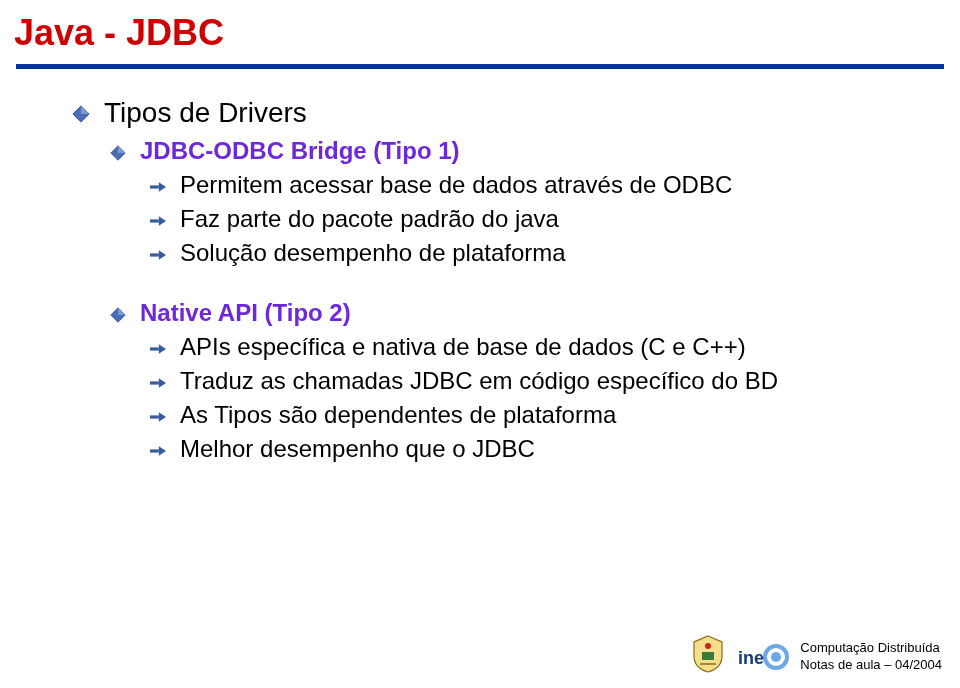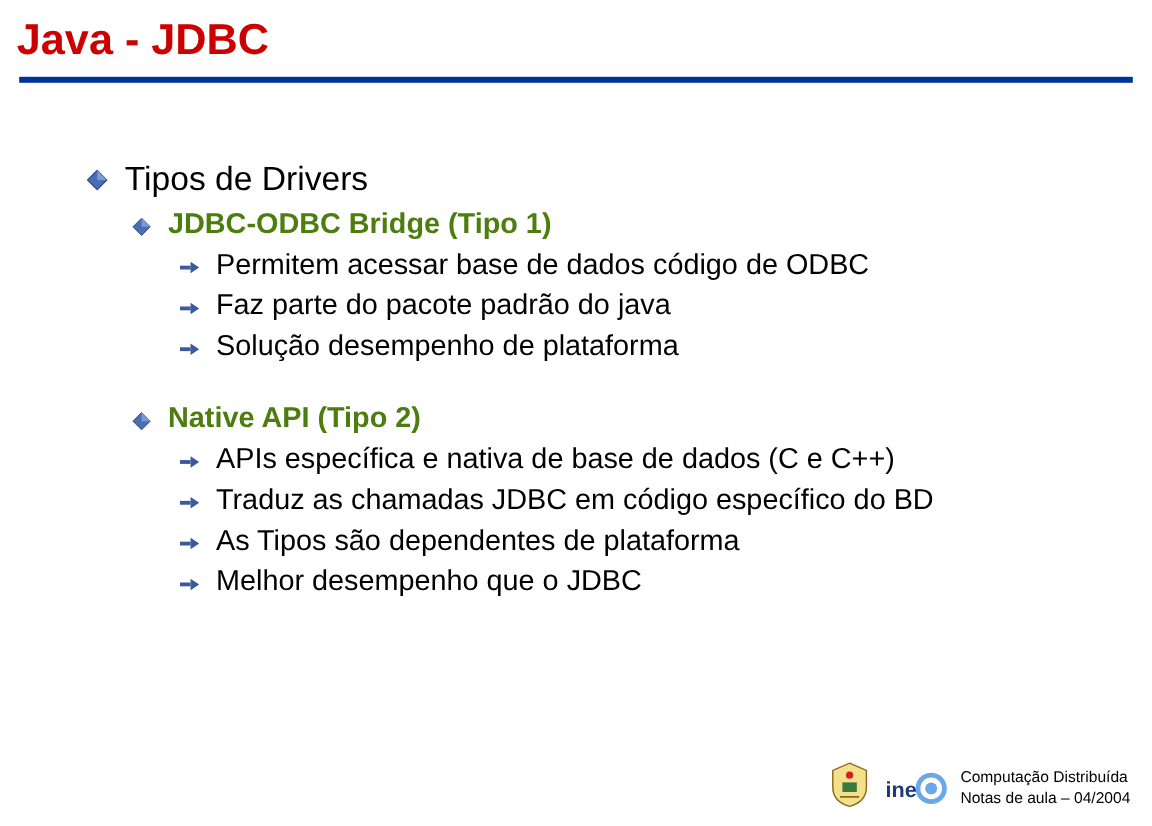--- a/index.html
+++ b/index.html
@@ -24,28 +24,27 @@
   }
   .content {
     padding: 28px 0 0 72px;
   }
   .level1 {
     display: flex;
     align-items: flex-start;
     margin-bottom: 8px;
     font-size: 28px;
     color: #000;
-    margin-top: 36px;
   }
   .level2 {
     display: flex;
     align-items: flex-start;
     margin-bottom: 6px;
     font-size: 24px;
-    color: #4d7c0f;
+    color: #6d28d9;
     padding-left: 38px;
   }
   .level3 {
     display: flex;
     align-items: flex-start;
     margin-bottom: 6px;
     font-size: 24px;
     color: #000;
     padding-left: 78px;
   }
@@ -112,21 +111,21 @@
     <span class="bold">JDBC-ODBC Bridge (Tipo 1)</span>
   </div>
 
   <div class="level3">
     <span class="bullet-icon l3">
       <svg viewBox="0 0 20 12">
           <rect x="0" y="4" width="11" height="4" fill="#3a5aa0"></rect>
           <polygon points="11,0 20,6 11,12" fill="#3a5aa0"></polygon>
         </svg>
     </span>
-    <span>Permitem acessar base de dados código de ODBC</span>
+    <span>Permitem acessar base de dados através de ODBC</span>
   </div>
   <div class="level3">
     <span class="bullet-icon l3">
       <svg viewBox="0 0 20 12">
           <rect x="0" y="4" width="11" height="4" fill="#3a5aa0"></rect>
           <polygon points="11,0 20,6 11,12" fill="#3a5aa0"></polygon>
         </svg>
     </span>
     <span>Faz parte do pacote padrão do java</span>
   </div>

